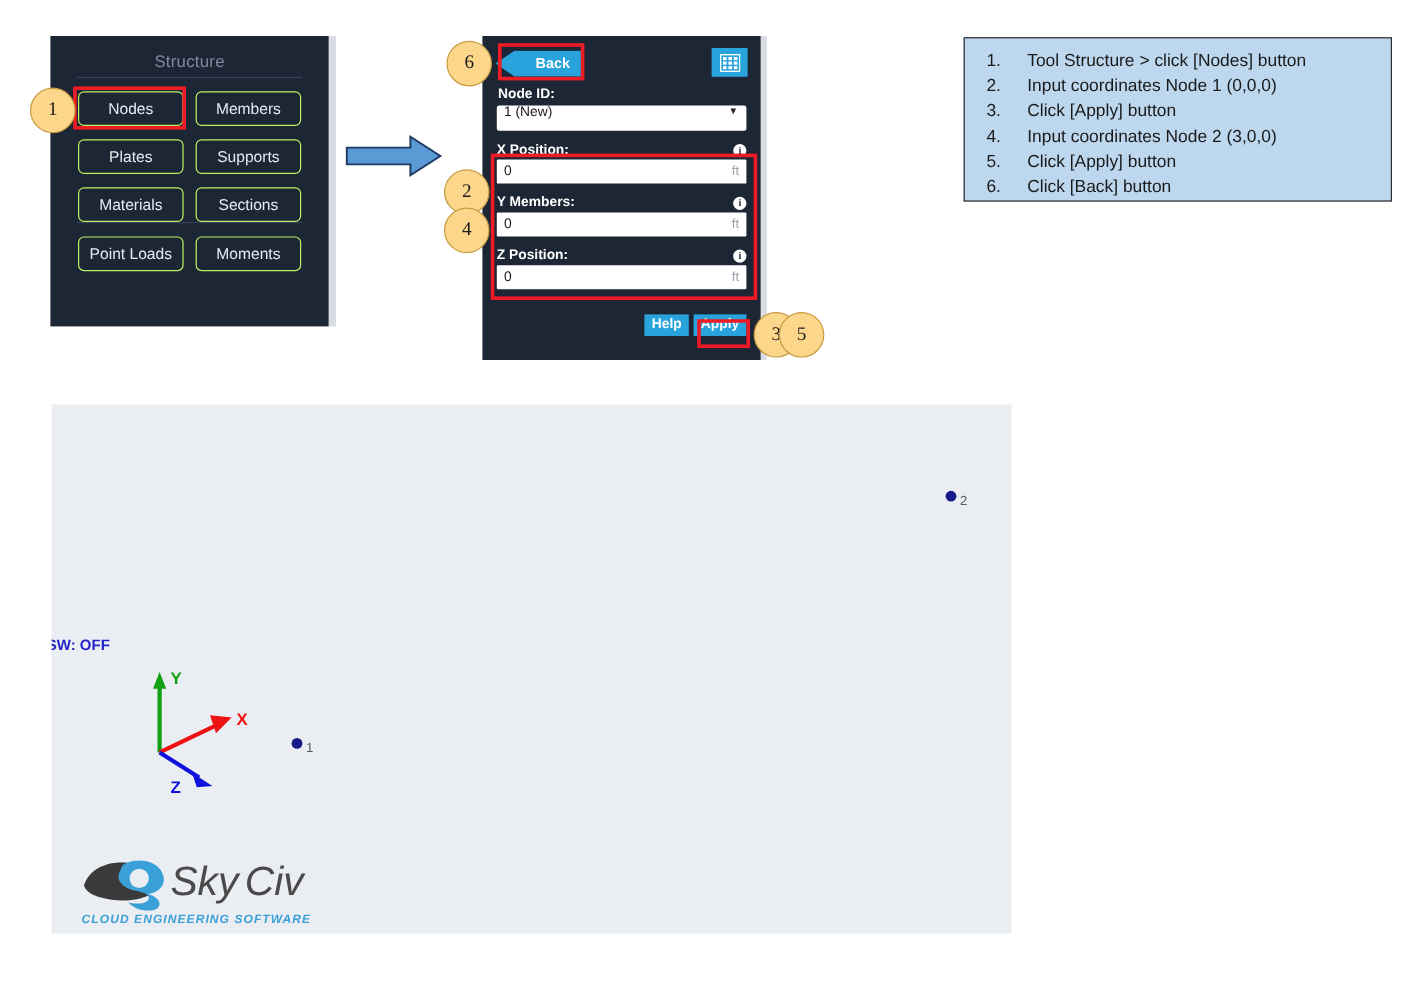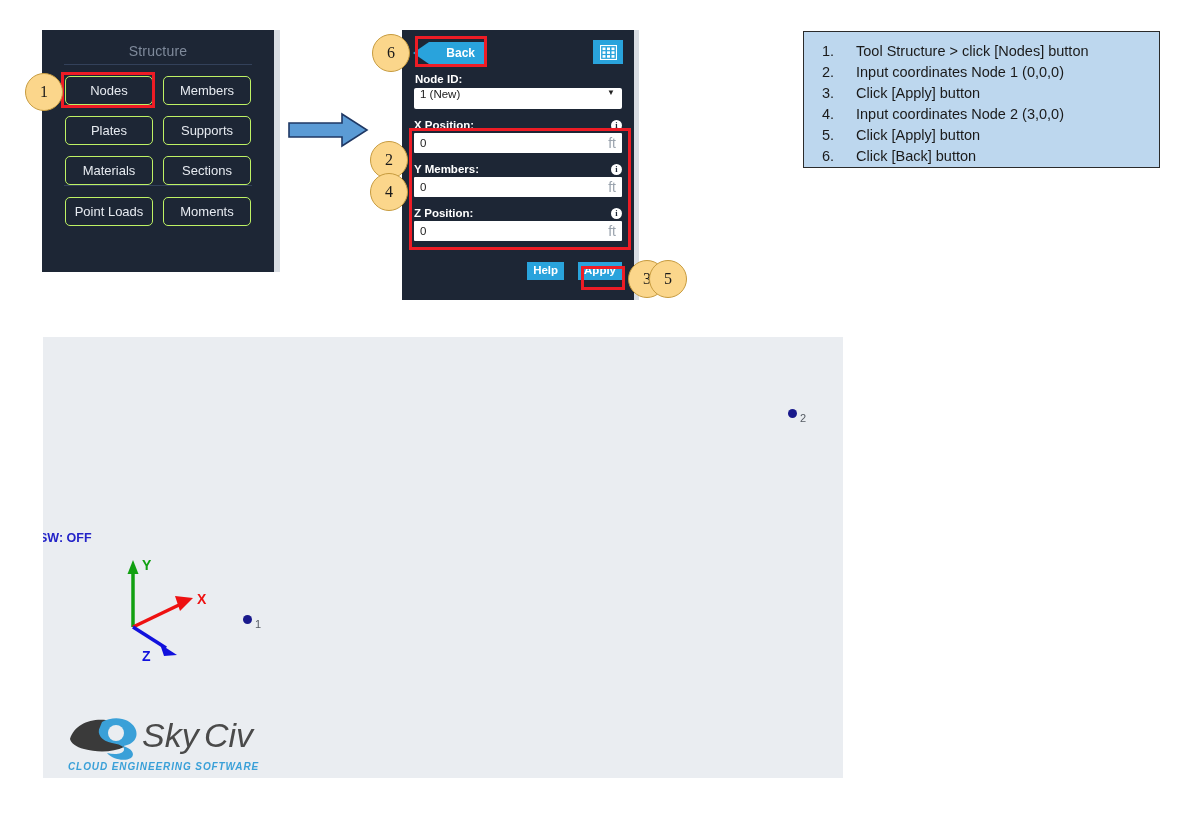--- a/index.html
+++ b/index.html
@@ -195,29 +195,29 @@
     align-items: center;
     padding: 0 6px;
     font-size: 11.5px;
     color: #1a1a1a;
     margin-top: 2px;
     cursor: text;
   }
   .input-unit {
     position: absolute;
     right: 6px;
-    font-size: 14px;
+    font-size: 11px;
     color: #9aa3ad;
   }
   .prop-footer {
     position: absolute;
     right: 12px;
     bottom: 20px;
     display: flex;
-    gap: 14px;
+    gap: 4px;
     margin-top: 44px;
   }
   .sm-btn {
     background: #29a3dc;
     color: #ffffff;
     font-size: 11.5px;
     font-weight: bold;
     padding: 3px 6px 4px 6px;
     cursor: pointer;
     line-height: 1;

